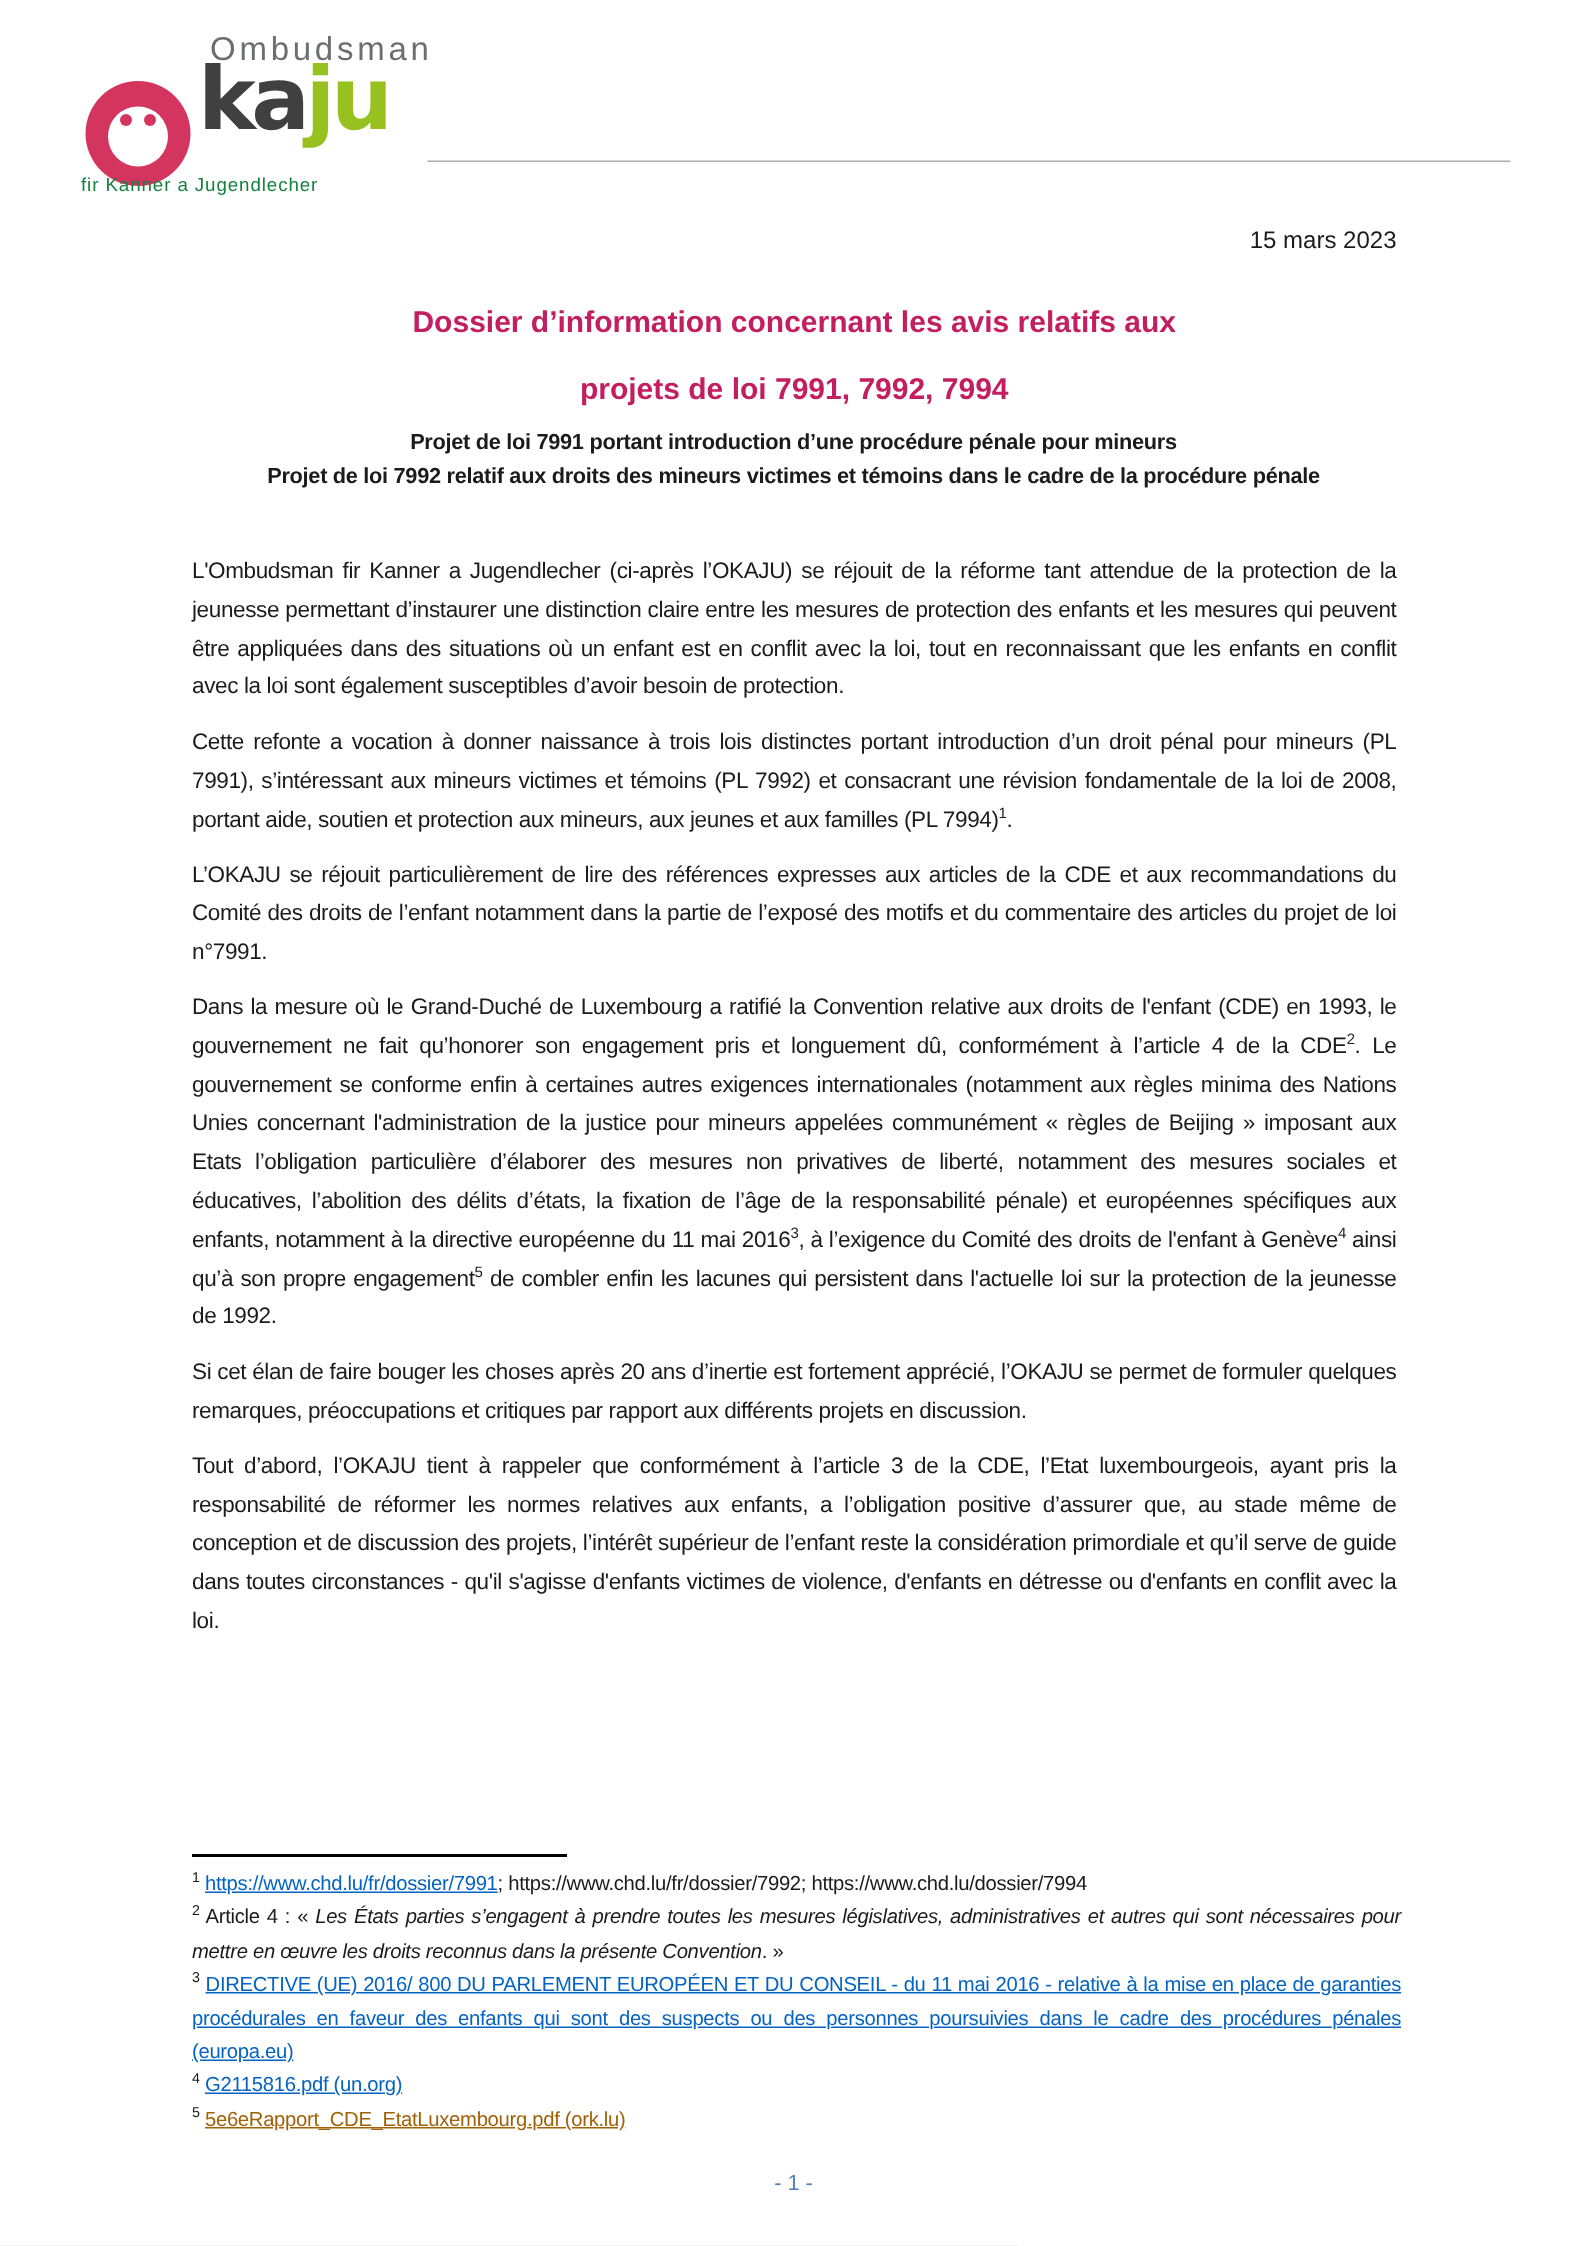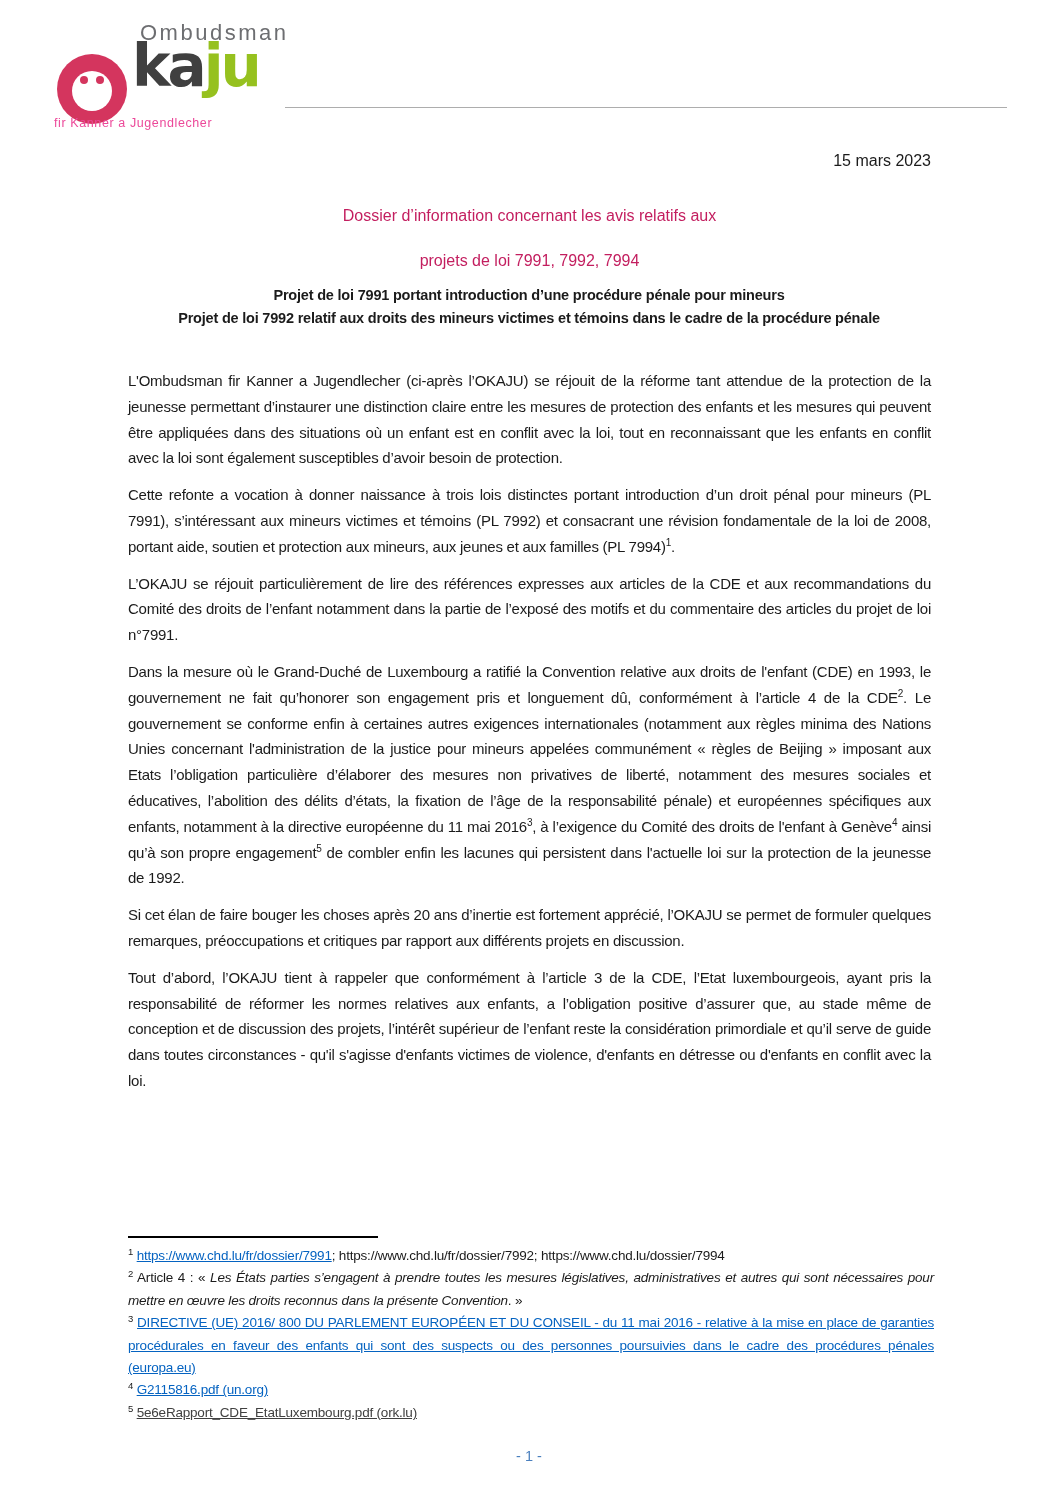--- a/index.html
+++ b/index.html
@@ -22,21 +22,21 @@
     font-family:"DejaVu Sans","Liberation Sans",sans-serif;
     font-size:58px; font-weight:700; letter-spacing:-3px; line-height:1.05;
   }
   .tagline { position:absolute; left:2px; top:104px; font-size:12.5px; letter-spacing:0.6px; }
   .header-rule { position:absolute; left:285px; top:107px; width:722px; height:1px; background:#adadad; }
 
   
   .date { position:absolute; top:152px; left:128px; width:803px; text-align:right; font-size:16px; }
   .title {
     position:absolute; top:193px; left:128px; width:803px;
-    text-align:center; font-weight:400; font-size:16px; line-height:45px;
+    text-align:center; font-weight:700; font-size:20px; line-height:45px;
   }
   .subtitles {
     position:absolute; top:284px; left:89px; width:880px;
     text-align:center; font-weight:700; font-size:14.5px; line-height:22.5px;
     letter-spacing:-0.2px;
   }
   .u { }
 
   
   .body {
@@ -67,21 +67,21 @@
 
   <div class="logo">
     <svg class="logo-face" width="74" height="74" viewBox="0 0 74 74">
       <circle cx="37" cy="37" r="35" style="fill: rgb(212, 53, 94);"></circle>
       <circle cx="37" cy="39" r="20" style="fill: rgb(255, 255, 255);"></circle>
       <circle cx="29" cy="28" r="4" style="fill: rgb(212, 53, 94);"></circle>
       <circle cx="45" cy="28" r="4" style="fill: rgb(212, 53, 94);"></circle>
     </svg>
     <div class="brand-top" style="color: rgb(109, 110, 113);">Ombudsman</div>
     <div class="brand-word"><span style="color: #404040;">ka</span><span style="color: rgb(150, 193, 31);">ju</span></div>
-    <div class="tagline" style="color: #ec4899;">fir Kanner a Jugendlecher</div>
+    <div class="tagline" style="color: #15803d;">fir Kanner a Jugendlecher</div>
   </div>
   <div class="header-rule"></div>
 
   <div class="date">15 mars 2023</div>
 
   <div class="title" style="color: rgb(195, 30, 95);">
     <div>Dossier d’information concernant les avis relatifs aux</div>
     <div>projets de loi 7991, 7992, 7994</div>
   </div>
 
@@ -116,19 +116,19 @@
     <div class="fn">
       <sup class="fnref">3</sup>
       <a class="link" style="color: rgb(5, 99, 193);">DIRECTIVE (UE) 2016/ 800 DU PARLEMENT EUROPÉEN ET DU CONSEIL - du 11 mai 2016 - relative à la mise en place de garanties procédurales en faveur des enfants qui sont des suspects ou des personnes poursuivies dans le cadre des procédures pénales (europa.eu)</a>
     </div>
     <div class="fn">
       <sup class="fnref">4</sup>
       <a class="link" style="color: rgb(5, 99, 193);">G2115816.pdf (un.org)</a>
     </div>
     <div class="fn">
       <sup class="fnref">5</sup>
-      <a class="link" style="color: #404040;">5e6eRapport_CDE_EtatLuxembourg.pdf (ork.lu)</a>
+      <a class="link" style="color: #a16207;">5e6eRapport_CDE_EtatLuxembourg.pdf (ork.lu)</a>
     </div>
   </div>
 
   <div class="page-number" style="color: rgb(74, 127, 190);">- 1 -</div>
 
 </div>
 
 </body></html>

